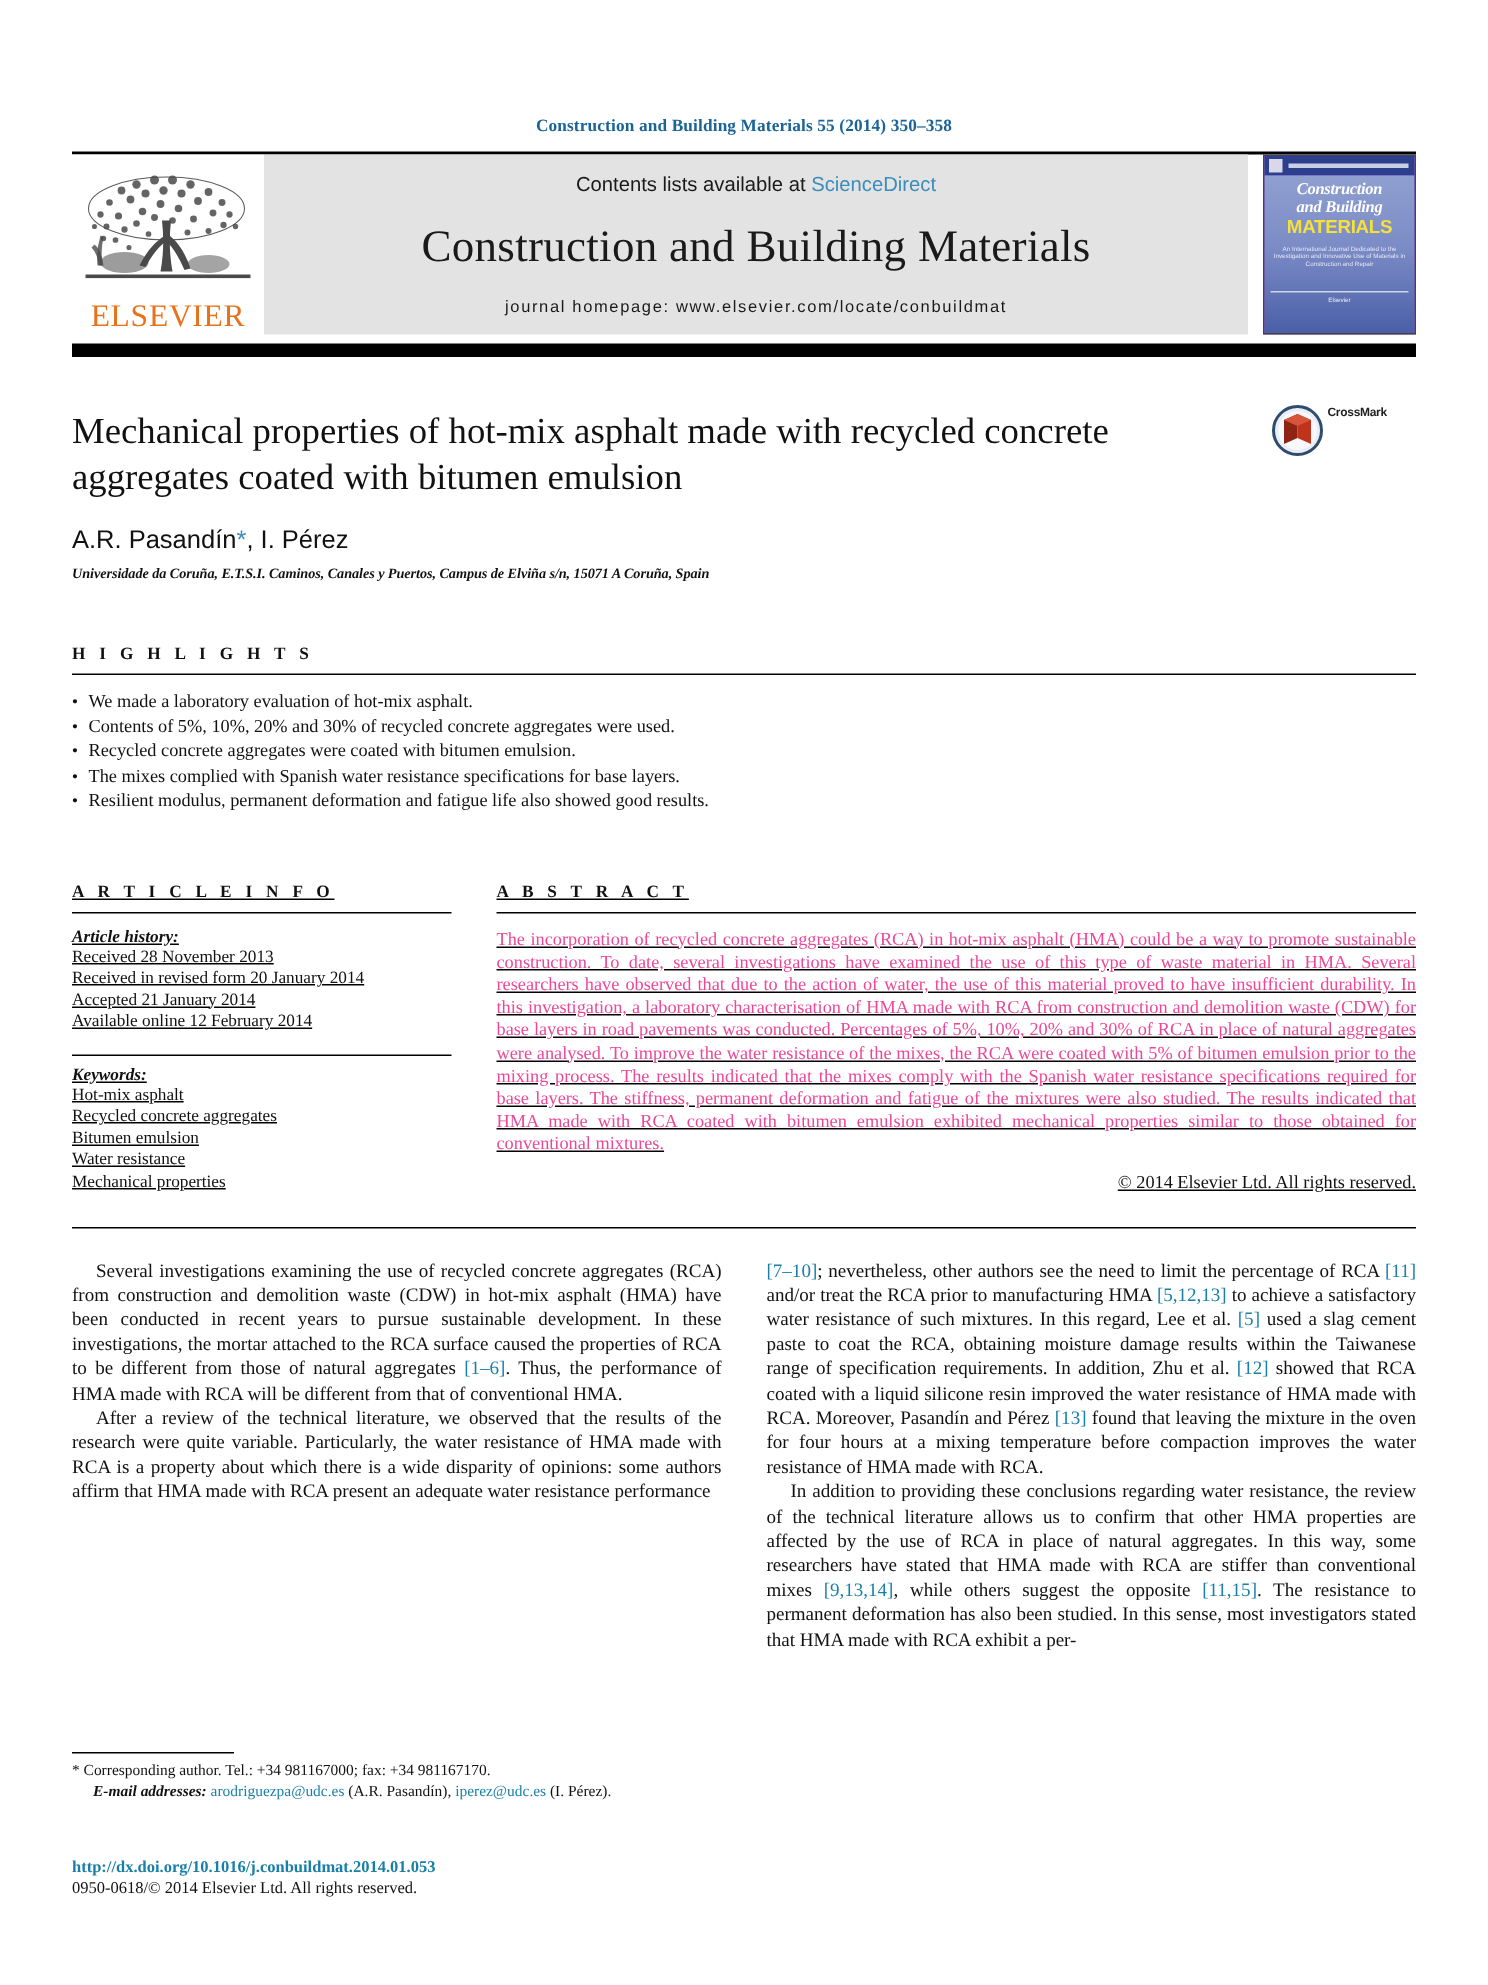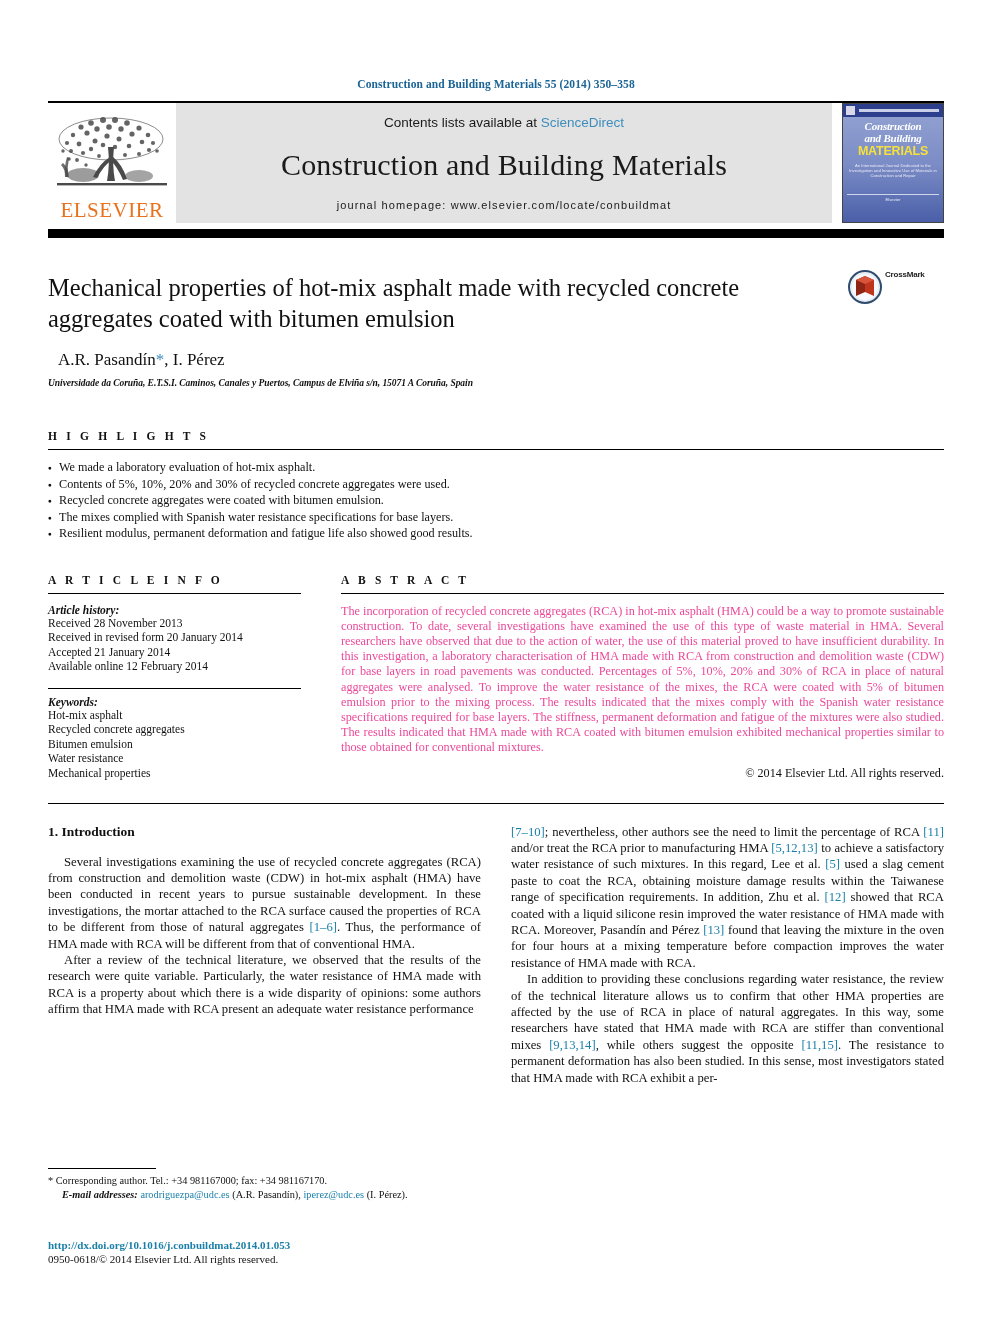--- a/index.html
+++ b/index.html
@@ -171,24 +171,23 @@
     font-family: "Liberation Serif", serif;
     font-size: 24.5px;
     line-height: 31px;
     font-weight: normal;
     color: #111;
     margin: 0;
     max-width: 770px;
   }
   .authors {
     margin-top: 16px;
-    font-family: Liberation Serif, serif;
+    font-family: Liberation Sans, sans-serif;
     font-size: 17px;
     color: #111;
-    margin-left: 10px;
   }
   .authors .star { color: #3c8dbc; }
   .affiliation {
     margin-top: 8px;
     font-family: "Liberation Serif", serif;
     font-style: italic;
     font-weight: bold;
     font-size: 9.5px;
     color: #111;
     letter-spacing: -.05px;
@@ -234,23 +233,24 @@
     position: absolute;
     left: 0;
     top: 0;
     font-size: 6.5px;
     line-height: 18px;
     color: #111;
   }
 
   
   .info-abs {
-    margin: 32px 48px 0 48px;
-    display: flex;
-    gap: 40px;
+    margin: 47px 48px 0 48px;
+    display: flex;
+    gap: 30px;
+    text-decoration: underline;
   }
   .col-info { flex: 0 0 253px; }
   .col-abs  { flex: 1 1 auto; }
 
   .meta-block { margin-top: 10px; }
   .meta-title {
     font-family: "Liberation Serif", serif;
     font-style: italic;
     font-weight: bold;
     font-size: 11.5px;
@@ -494,21 +494,20 @@
       <div class="hr-med"></div>
       <div class="abs-text">The incorporation of recycled concrete aggregates (RCA) in hot-mix asphalt (HMA) could be a way to promote sustainable construction. To date, several investigations have examined the use of this type of waste material in HMA. Several researchers have observed that due to the action of water, the use of this material proved to have insufficient durability. In this investigation, a laboratory characterisation of HMA made with RCA from construction and demolition waste (CDW) for base layers in road pavements was conducted. Percentages of 5%, 10%, 20% and 30% of RCA in place of natural aggregates were analysed. To improve the water resistance of the mixes, the RCA were coated with 5% of bitumen emulsion prior to the mixing process. The results indicated that the mixes comply with the Spanish water resistance specifications required for base layers. The stiffness, permanent deformation and fatigue of the mixtures were also studied. The results indicated that HMA made with RCA coated with bitumen emulsion exhibited mechanical properties similar to those obtained for conventional mixtures.</div>
       <div class="abs-copy">© 2014 Elsevier Ltd. All rights reserved.</div>
     </div>
   </div>
 
   <div class="body-rule"></div>
 
   <div class="body-cols">
     <div class="bcol">
-      <div class="sec-head">1. Introduction</div>
       <p class="para"><span>Several investigations examining the use of recycled concrete aggregates (RCA) from construction and demolition waste (CDW) in hot-mix asphalt (HMA) have been conducted in recent years to pursue sustainable development. In these investigations, the mortar attached to the RCA surface caused the properties of RCA to be different from those of natural aggregates </span><span class="ref">[1–6]</span><span>. Thus, the performance of HMA made with RCA will be different from that of conventional HMA.</span></p>
       <p class="para">After a review of the technical literature, we observed that the results of the research were quite variable. Particularly, the water resistance of HMA made with RCA is a property about which there is a wide disparity of opinions: some authors affirm that HMA made with RCA present an adequate water resistance performance</p>
     </div>
     <div class="bcol">
       <p class="para noindent"><span class="ref">[7–10]</span><span>; nevertheless, other authors see the need to limit the percentage of RCA </span><span class="ref">[11]</span><span> and/or treat the RCA prior to manufacturing HMA </span><span class="ref">[5,12,13]</span><span> to achieve a satisfactory water resistance of such mixtures. In this regard, Lee et al. </span><span class="ref">[5]</span><span> used a slag cement paste to coat the RCA, obtaining moisture damage results within the Taiwanese range of specification requirements. In addition, Zhu et al. </span><span class="ref">[12]</span><span> showed that RCA coated with a liquid silicone resin improved the water resistance of HMA made with RCA. Moreover, Pasandín and Pérez </span><span class="ref">[13]</span><span> found that leaving the mixture in the oven for four hours at a mixing temperature before compaction improves the water resistance of HMA made with RCA.</span></p>
       <p class="para"><span>In addition to providing these conclusions regarding water resistance, the review of the technical literature allows us to confirm that other HMA properties are affected by the use of RCA in place of natural aggregates. In this way, some researchers have stated that HMA made with RCA are stiffer than conventional mixes </span><span class="ref">[9,13,14]</span><span>, while others suggest the opposite </span><span class="ref">[11,15]</span><span>. The resistance to permanent deformation has also been studied. In this sense, most investigators stated that HMA made with RCA exhibit a per-</span></p>
     </div>
   </div>
 
   <div class="footnote">

